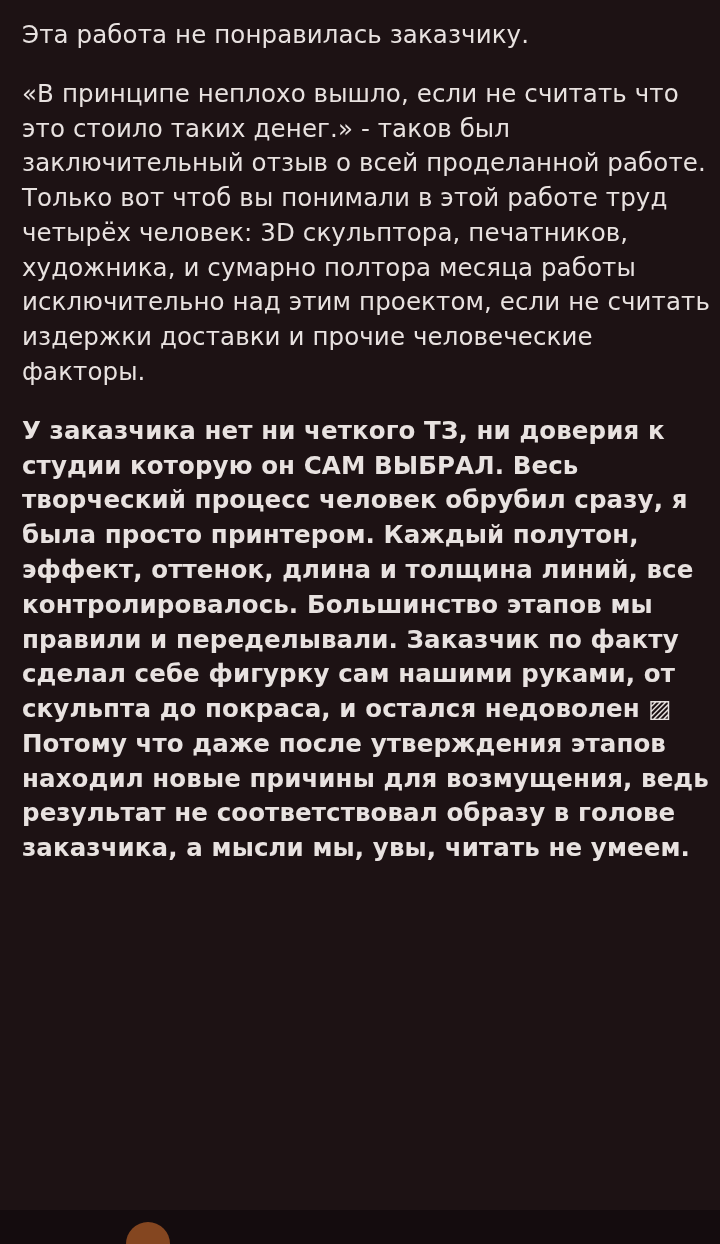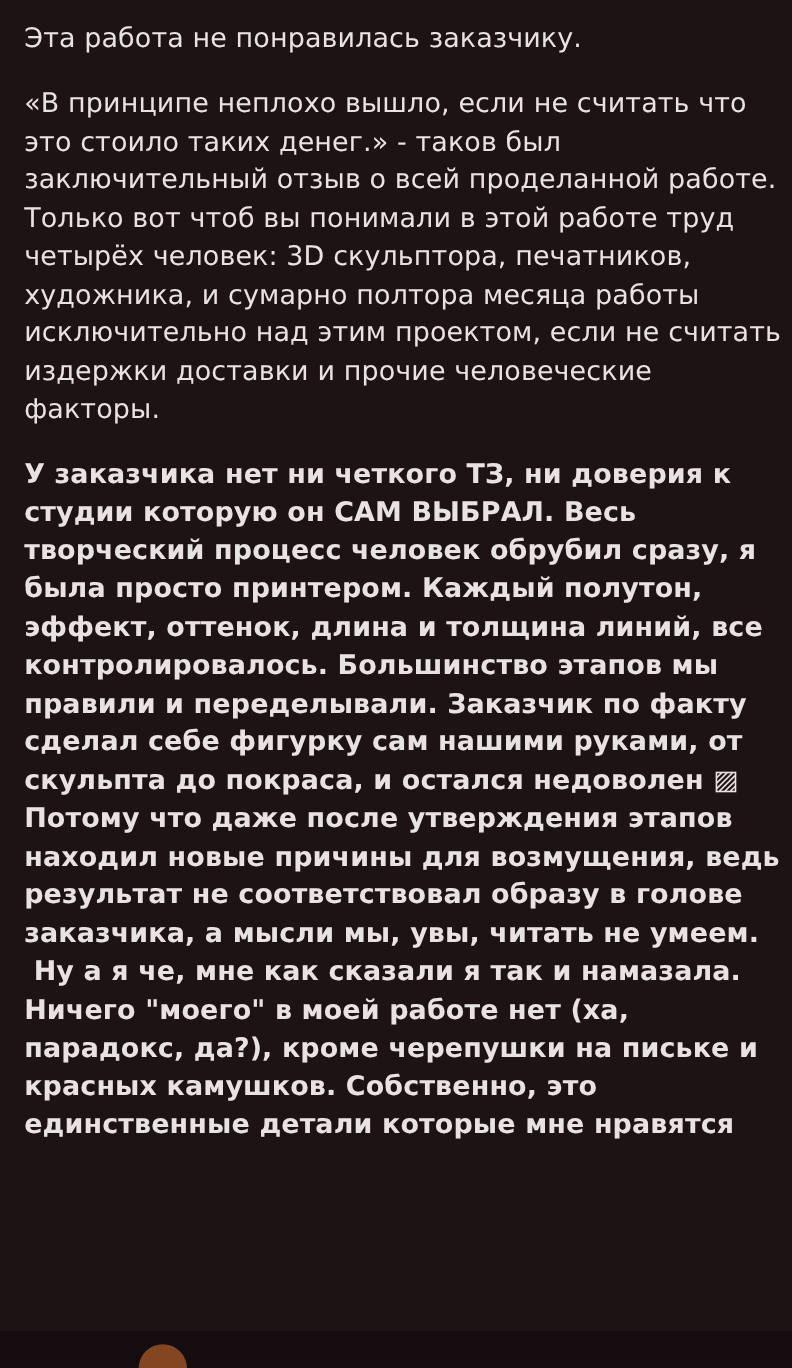--- a/index.html
+++ b/index.html
@@ -60,18 +60,17 @@
   }
 </style>
 </head>
 <body>
 
 <div class="page">
   <div class="post-text">
     <p class="para">Эта работа не понравилась заказчику.</p>
     <p class="para">«В принципе неплохо вышло, если не считать что это стоило таких денег.» - таков был заключительный отзыв о всей проделанной работе. Только вот чтоб вы понимали в этой работе труд четырёх человек: 3D скульптора, печатников, художника, и сумарно полтора месяца работы исключительно над этим проектом, если не считать издержки доставки и прочие человеческие факторы.</p>
     <p class="para-tight">У заказчика нет ни четкого ТЗ, ни доверия к студии которую он САМ ВЫБРАЛ. Весь творческий процесс человек обрубил сразу, я была просто принтером. Каждый полутон, эффект, оттенок, длина и толщина линий, все контролировалось. Большинство этапов мы правили и переделывали. Заказчик по факту сделал себе фигурку сам нашими руками, от скульпта до покраса, и остался недоволен ▨ Потому что даже после утверждения этапов находил новые причины для возмущения, ведь результат не соответствовал образу в голове заказчика, а мысли мы, увы, читать не умеем.</p>
-    <p class="para-tight"> Ну а я че, мне как сказали я так и намазала. Ничего "моего" в моей работе нет (ха, парадокс, да?), кроме черепушки на письке и красных камушков. Собственно, это единственные детали которые мне нравятся</p>
   </div>
   <div class="bottom-fade">
     <div class="corner-blob"></div>
   </div>
 </div>
 
 </body></html>

